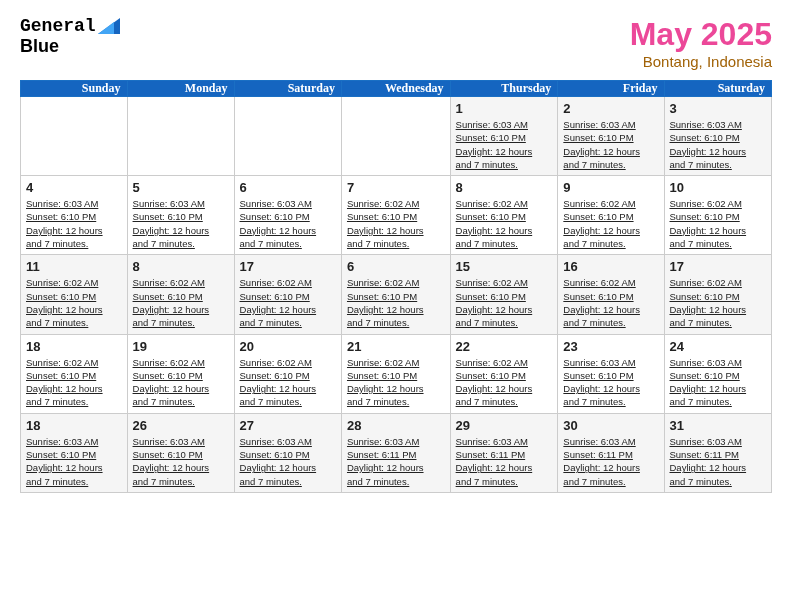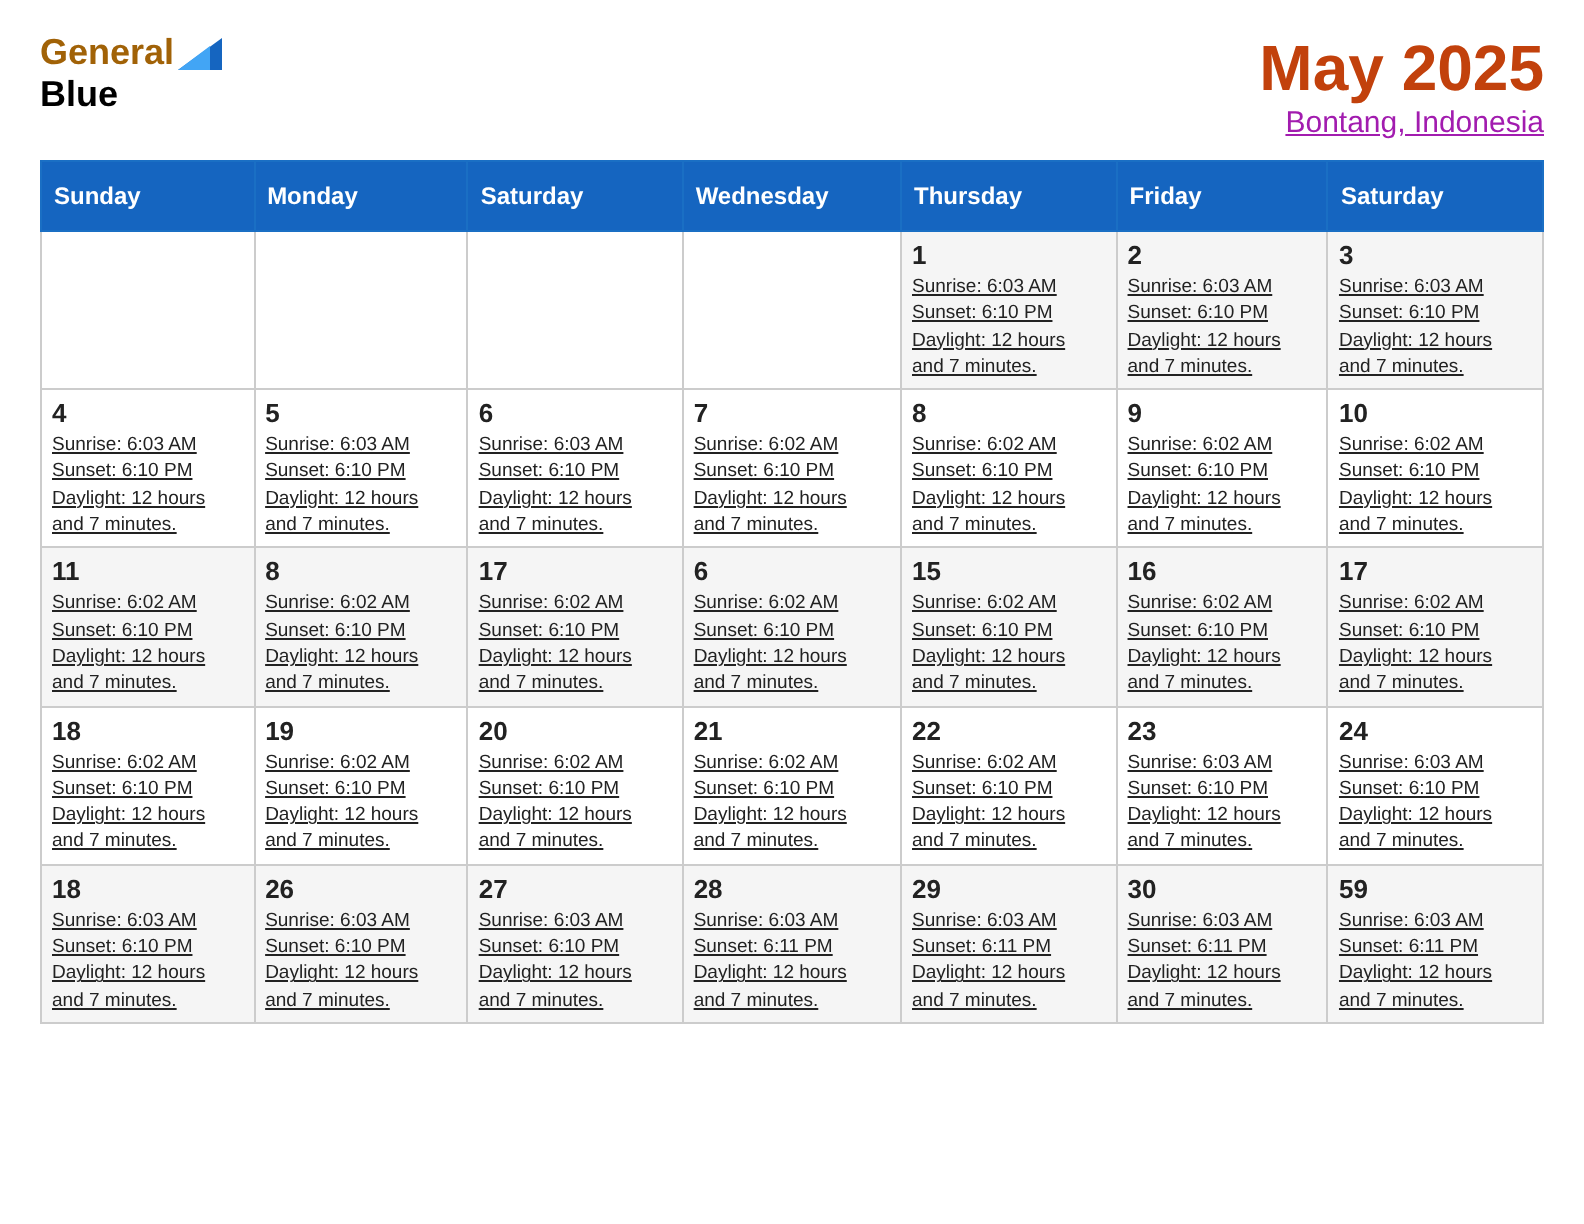--- a/index.html
+++ b/index.html
@@ -22,58 +22,59 @@
       align-items: flex-start;
     }
     .logo-text {
       display: flex;
       align-items: center;
       gap: 0;
     }
     .logo-general {
       font-size: 18px;
       font-weight: bold;
-      color: #a16207;
+      color: #000000;
+      font-family: Liberation Mono, monospace;
     }
     .logo-blue {
       font-size: 18px;
       font-weight: bold;
       color: #000000;
     }
     .logo-icon {
       width: 22px;
       height: 16px;
       margin-left: 2px;
     }
     .title-block {
       text-align: right;
     }
     .month-year {
       font-size: 32px;
       font-weight: bold;
-      color: #c2410c;
+      color: #ec4899;
     }
     .location {
       font-size: 15px;
-      color: #a21caf;
-      text-decoration: underline;
+      color: #a16207;
     }
     .calendar {
       width: 100%;
       border-collapse: collapse;
       border: 1px solid #ccc;
     }
     .calendar th {
       background-color: #1565c0;
       color: #fff;
       font-size: 12px;
       font-weight: bold;
-      text-align: left;
-      padding: 10px 6px;
+      text-align: right;
+      padding: 0 6px;
       border: 1px solid #1a6fc4;
+      font-family: Liberation Serif, serif;
     }
     .calendar td {
       vertical-align: top;
       border: 1px solid #ccc;
       padding: 4px 5px;
       width: 113px;
       min-height: 80px;
       font-size: 10px;
       color: #222;
       background: #fff;
@@ -350,21 +351,21 @@
 and 7 minutes.</div>
         </td>
         <td>
           <span class="day-num">30</span>
           <div class="day-info" style="white-space: pre-line;">Sunrise: 6:03 AM
 Sunset: 6:11 PM
 Daylight: 12 hours
 and 7 minutes.</div>
         </td>
         <td>
-          <span class="day-num">59</span>
+          <span class="day-num">31</span>
           <div class="day-info" style="white-space: pre-line;">Sunrise: 6:03 AM
 Sunset: 6:11 PM
 Daylight: 12 hours
 and 7 minutes.</div>
         </td>
       </tr>
     </tbody>
 </table>
 
 </body></html>

